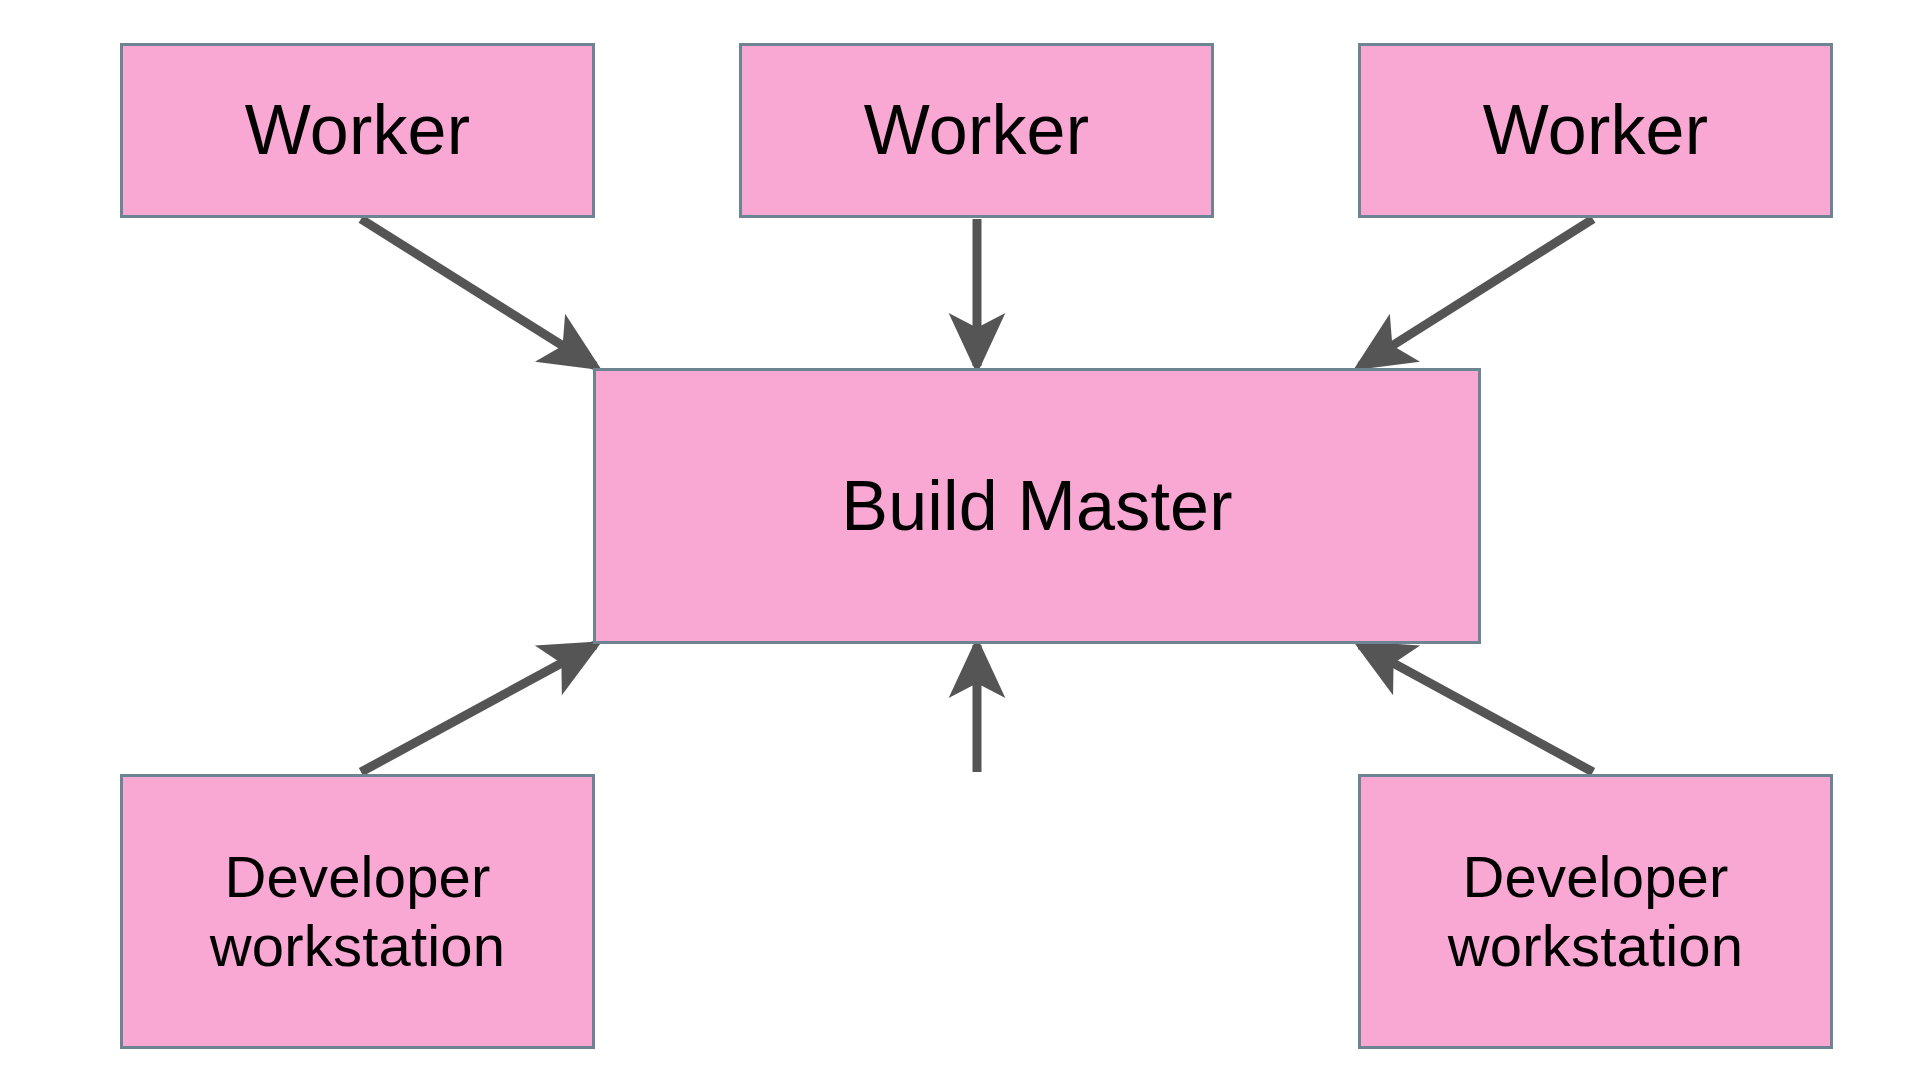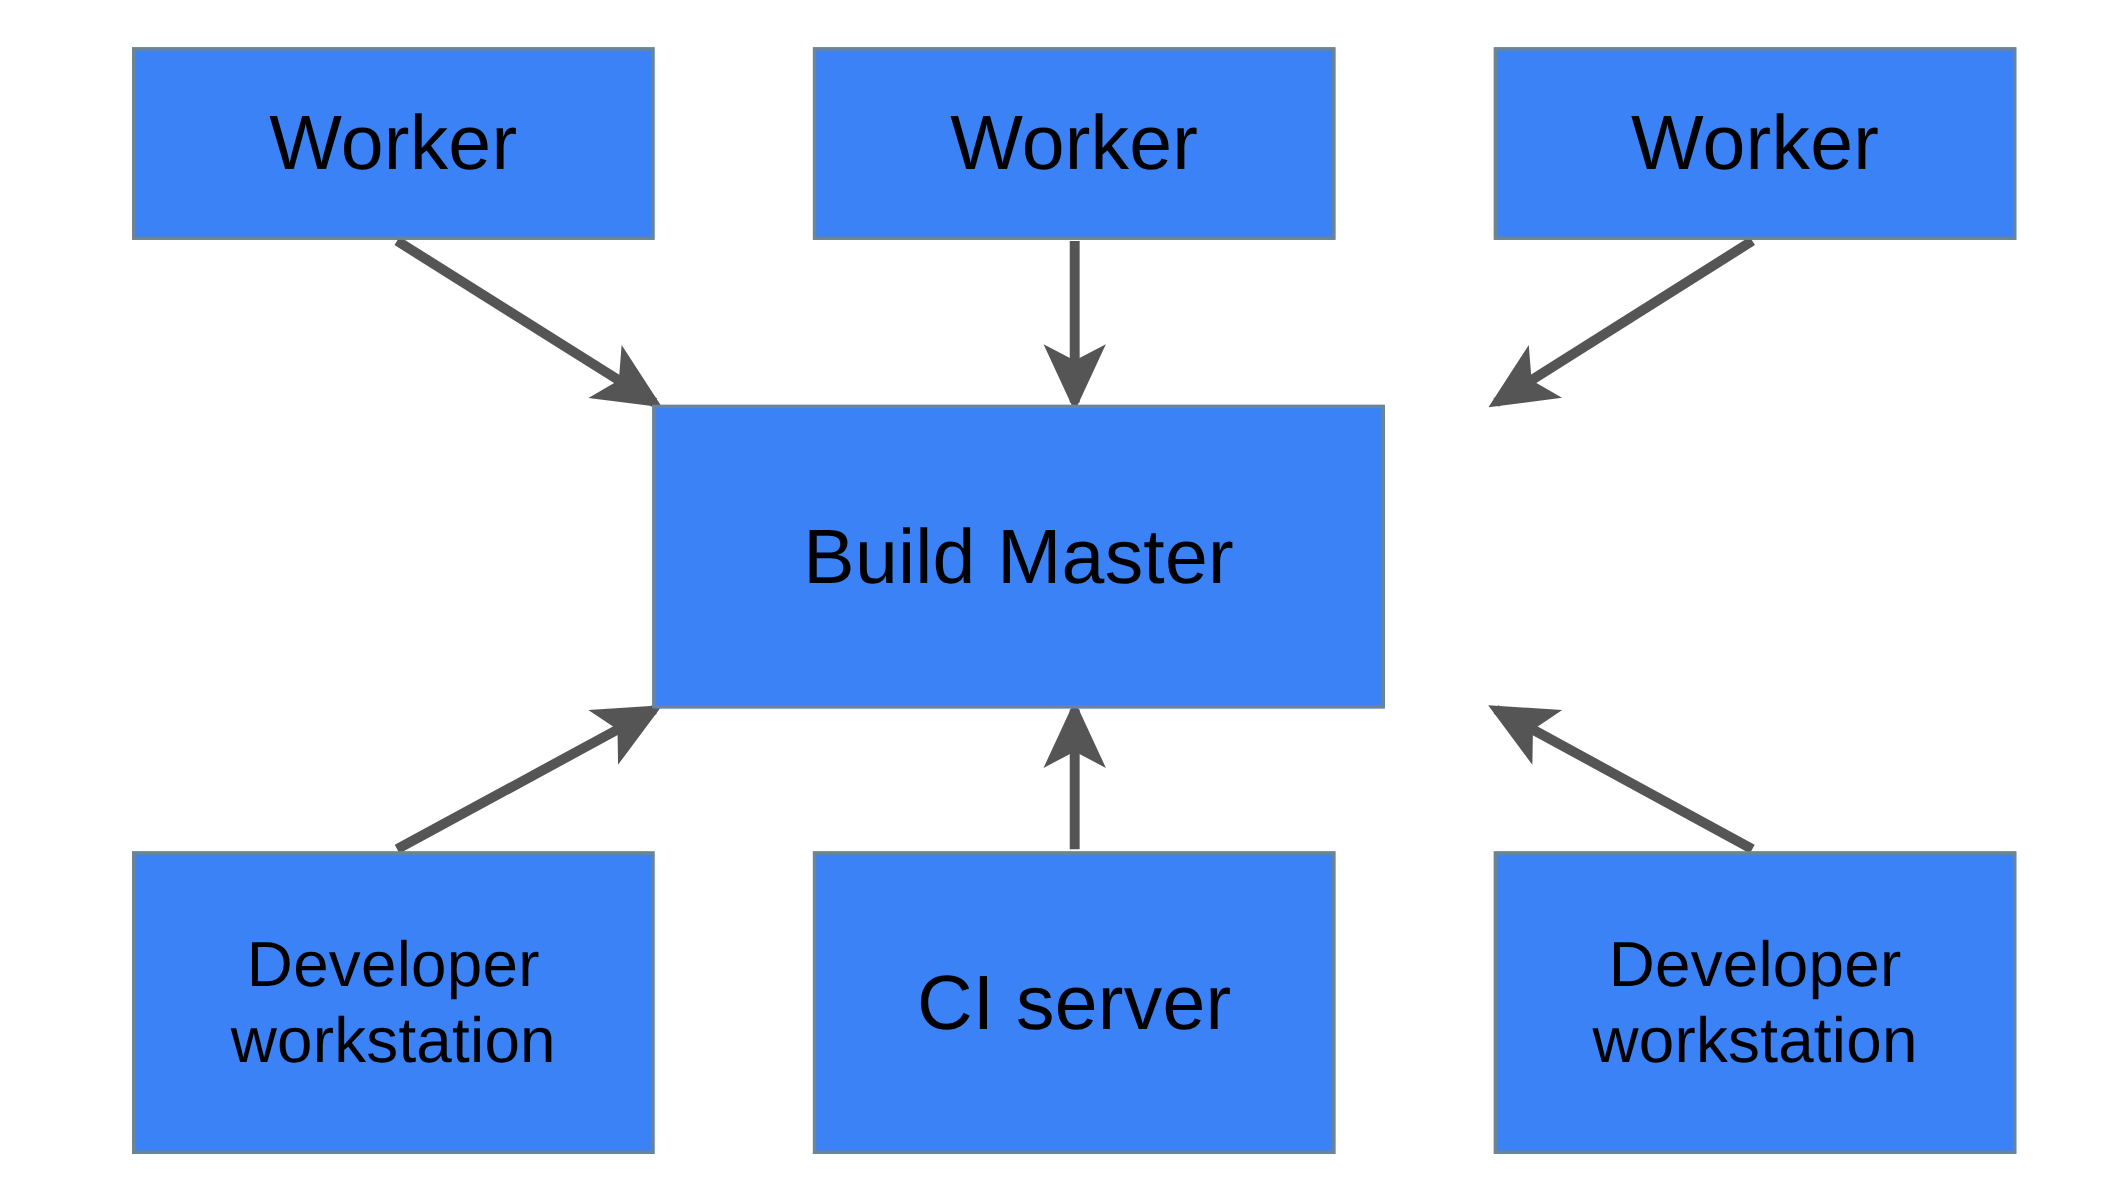--- a/index.html
+++ b/index.html
@@ -23,40 +23,40 @@
     position: absolute;
     left: 0;
     top: 0;
     width: 1910px;
     height: 1090px;
     pointer-events: none;
   }
   .node {
     position: absolute;
     box-sizing: border-box;
-    background: #3b82f6;
+    background: #f9a8d4;
     border: 3px solid #6d8493;
     display: flex;
     align-items: center;
     justify-content: center;
     text-align: center;
   }
   .node-label {
     color: #000000;
     font-weight: 400;
     line-height: 1.18;
     letter-spacing: 0.2px;
     white-space: pre-line;
   }
   
   #node-worker-1 { left: 120px;  top: 43px;  width: 475px; height: 175px; }
   #node-worker-2 { left: 739px;  top: 43px;  width: 475px; height: 175px; }
   #node-worker-3 { left: 1358px; top: 43px;  width: 475px; height: 175px; }
   
-  #node-build-master { left: 593px; top: 368px; width: 666px; height: 276px; }
+  #node-build-master { left: 593px; top: 368px; width: 888px; height: 276px; }
   
   #node-dev-ws-1 { left: 120px;  top: 774px; width: 475px; height: 275px; }
   #node-ci-server { left: 739px; top: 774px; width: 475px; height: 275px; }
   #node-dev-ws-2 { left: 1358px; top: 774px; width: 475px; height: 275px; }
 
   .fs-worker  { font-size: 70px; }
   .fs-master  { font-size: 70px; }
   .fs-dev     { font-size: 58px; }
   .fs-ci      { font-size: 70px; }
 </style>
@@ -112,22 +112,19 @@
 
   <div class="node" id="node-build-master">
     <span class="node-label fs-master">Build Master</span>
   </div>
 
   <div class="node" id="node-dev-ws-1">
     <span class="node-label fs-dev">Developer
 workstation</span>
   </div>
 
-  <div class="node" id="node-ci-server">
-    <span class="node-label fs-ci">CI server</span>
-  </div>
 
   <div class="node" id="node-dev-ws-2">
     <span class="node-label fs-dev">Developer
 workstation</span>
   </div>
 
 </div>
 
 </body></html>

